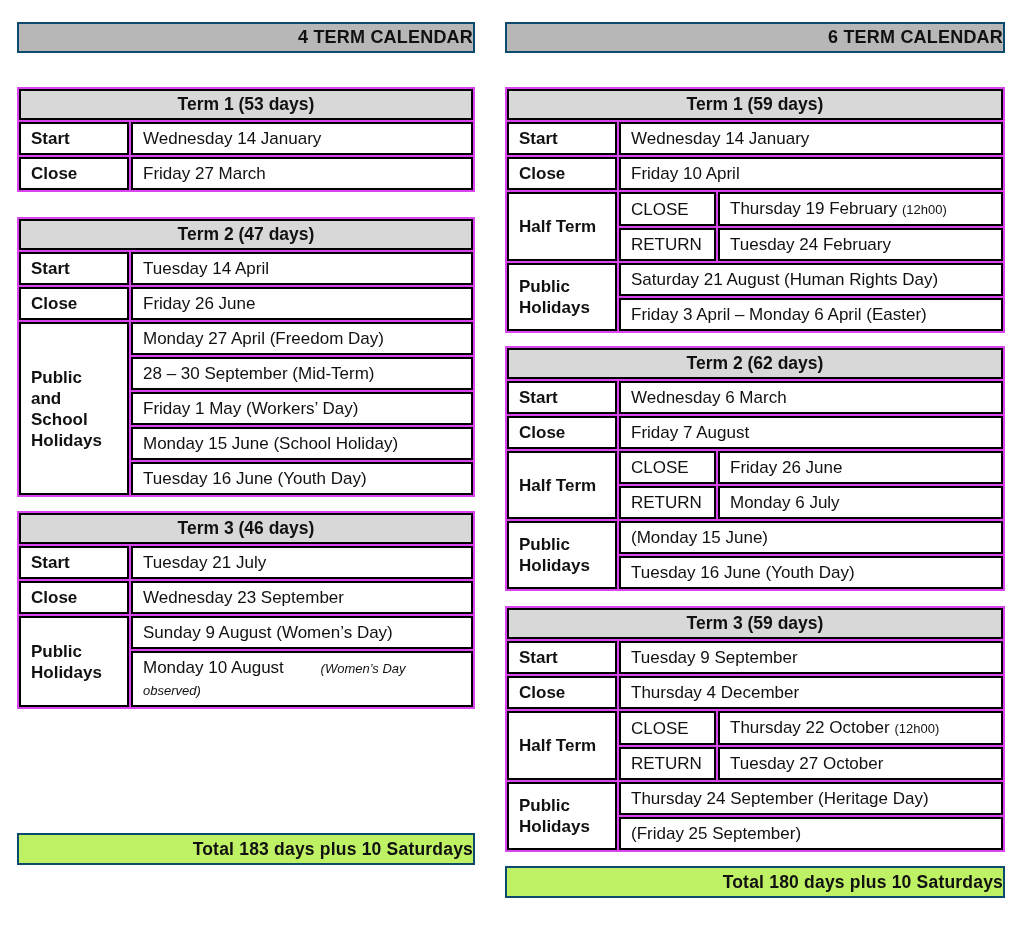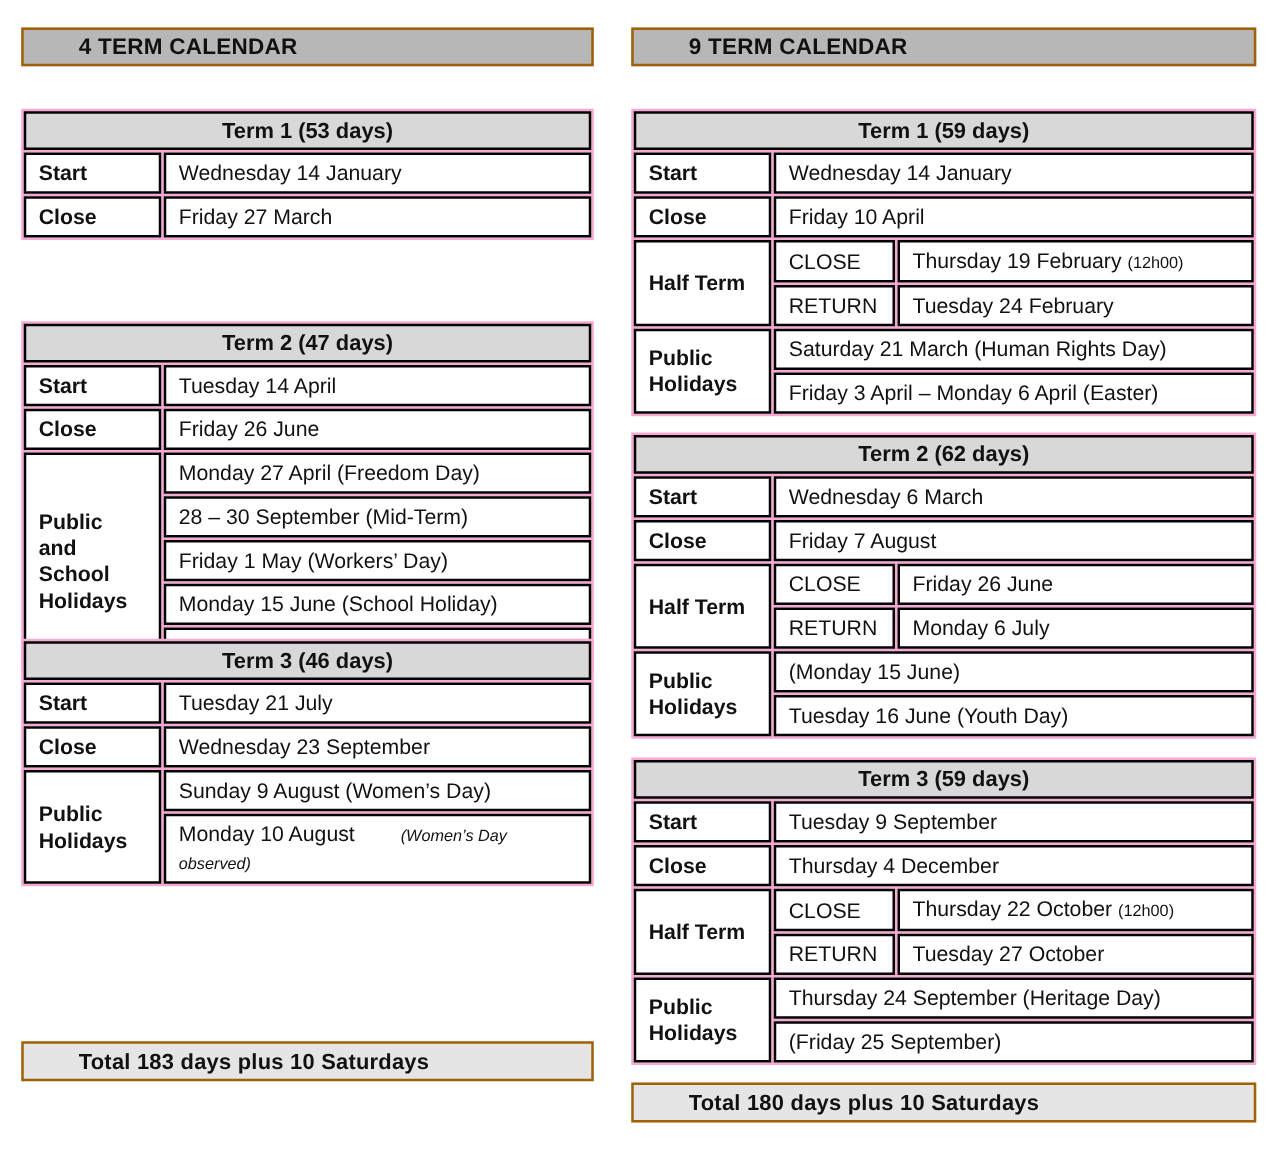--- a/index.html
+++ b/index.html
@@ -2,68 +2,68 @@
 <html><head>
 <meta charset="utf-8">
 <style>
   * { margin:0; padding:0; box-sizing:border-box; }
   html,body { background:#ffffff; }
   #page {
     position:relative; width:1024px; height:925px; background:#ffffff;
     font-family:"Liberation Sans", sans-serif; color:#111;
   }
   .bar {
-    position:absolute; border:2px solid #a16207; text-align:left;
-    font-weight:bold; font-size:18px; letter-spacing:0.2px;padding-left:44px;
+    position:absolute; border:2px solid #0c4a6e; text-align:right;
+    font-weight:bold; font-size:18px; letter-spacing:0.2px;
   }
   .title-bar { background:#b7b7b7; height:31px; line-height:27px; }
-  .total-bar { background:#e5e5e5; height:32px; line-height:28px; font-size:17.5px; }
+  .total-bar { background:#bef264; height:32px; line-height:28px; font-size:17.5px; }
   #l-title { left:17px; top:22px;  width:458px; }
   #r-title { left:505px; top:22px; width:500px; }
   #l-total { left:17px; top:833px;  width:458px; }
   #r-total { left:505px; top:866px; width:500px; }
 
   table.cal {
     position:absolute; border-collapse:separate; border-spacing:2px;
-    table-layout:fixed; background:#f9a8d4;
+    table-layout:fixed; background:#d946ef;
   }
   table.cal td, table.cal th { border:2px solid #000; }
   table.cal th.thdr {
     background:#d8d8d8; font-weight:bold; font-size:17.5px;
     text-align:center; padding:3px 4px; height:31px;
   }
   table.cal td {
     font-size:17px; line-height:21px; padding:4px 10px;
     vertical-align:middle; text-align:left; background:#fff; height:31px;
   }
   td.lbl { font-weight:bold; padding-left:8px; white-space:pre-line; }
   td.sub { font-weight:normal; }
   .note { font-size:13px; }
   .note-italic { font-size:13px; font-style:italic;margin-left:32px; }
   td.italic { }
 
   #l-term1 { left:17px; top:87px;  width:458px; }
-  #l-term2 { left:17px; top:217px; width:458px;margin-top:40px; }
+  #l-term2 { left:17px; top:217px; width:458px; }
   #l-term3 { left:17px; top:511px; width:458px; }
   #l-term4 { left:17px; top:704px; width:458px; }
   #r-term1 { left:505px; top:87px;  width:500px; }
   #r-term2 { left:505px; top:346px; width:500px; }
   #r-term3 { left:505px; top:606px; width:500px; }
 
   col.lc1 { width:110px; }
   col.rc1 { width:110px; }
   col.rc2 { width:97px;  }
 </style>
 </head>
 <body>
 
 <div id="page">
 
   <div class="bar title-bar" id="l-title">4 TERM CALENDAR</div>
-  <div class="bar title-bar" id="r-title">9 TERM CALENDAR</div>
+  <div class="bar title-bar" id="r-title">6 TERM CALENDAR</div>
 
   <table class="cal" id="l-term1">
     <colgroup>
         <col class="lc1">
         <col>
       </colgroup>
     <tbody>
         <tr>
           <th class="thdr" colspan="2">Term 1 (53 days)</th>
         </tr>
@@ -170,21 +170,21 @@
       <td class="sub">CLOSE</td>
       <td><span>Thursday 19 February</span> <span class="note">(12h00)</span></td>
     </tr>
     <tr>
       <td class="sub">RETURN</td>
       <td>Tuesday 24 February</td>
     </tr>
     <tr>
       <td class="lbl" rowspan="2">Public
 Holidays</td>
-      <td colspan="2">Saturday 21 March (Human Rights Day)</td>
+      <td colspan="2">Saturday 21 August (Human Rights Day)</td>
     </tr>
     <tr>
           <td colspan="2">Friday 3 April – Monday 6 April (Easter)</td>
         </tr>
   </tbody>
     </table>
 
   <table class="cal" id="r-term2">
     <colgroup>
         <col class="rc1">

